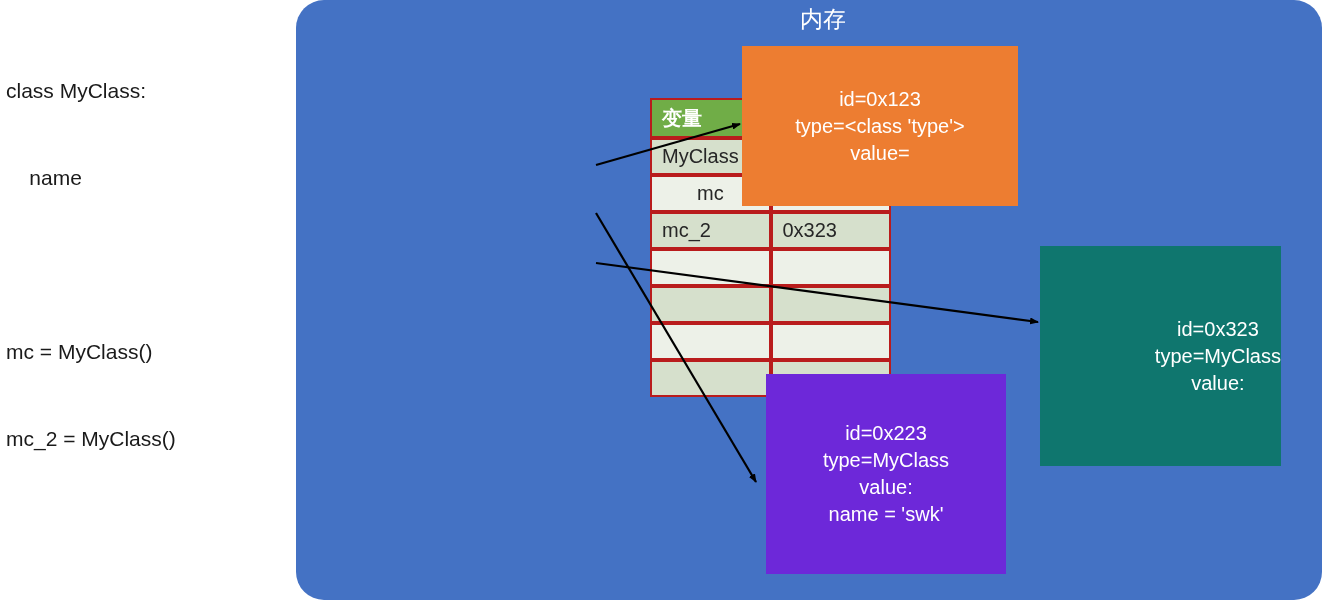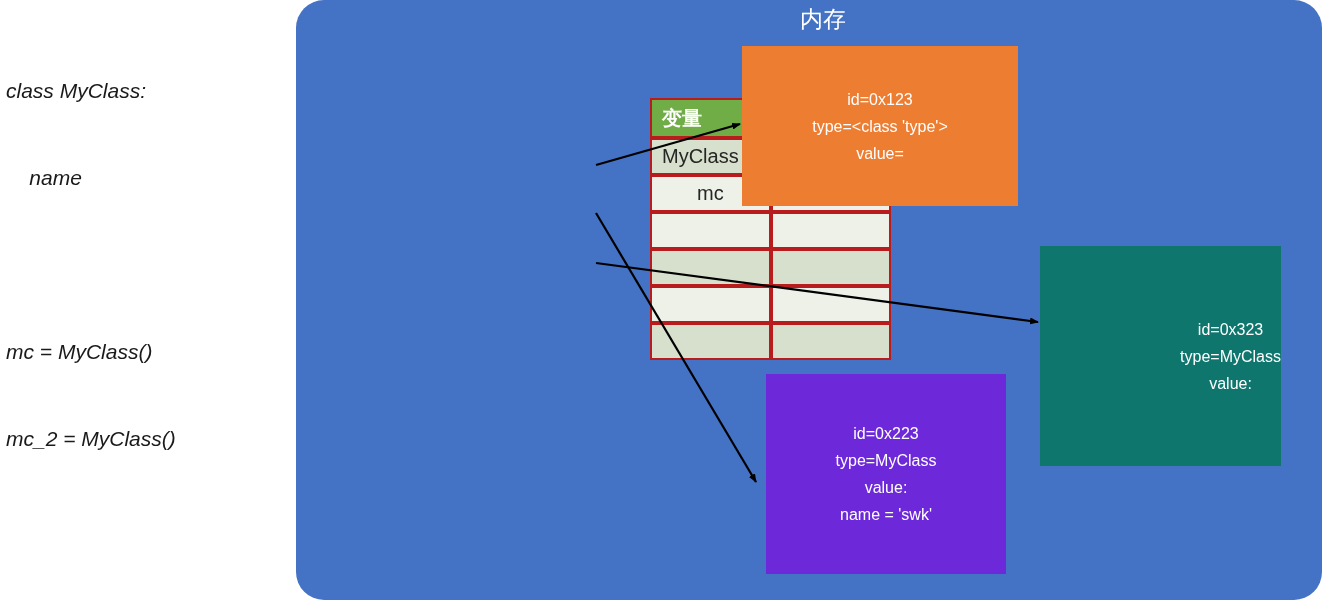--- a/index.html
+++ b/index.html
@@ -19,21 +19,20 @@
   }
 
   
   #code-pane {
     position: absolute;
     left: 0;
     top: 0;
     width: 296px;
     height: 600px;
     background: #ffffff;
-    font-style: italic;
   }
   #code-block {
     position: absolute;
     left: 6px;
     top: 18px;
     font-size: 21px;
     line-height: 29px;
     color: #1a1a1a;
     white-space: pre;
   }
@@ -102,21 +101,21 @@
   #variable-table tbody tr.row-odd  td { background: #EDF1E8; padding-left: 45px; }
 
   
   .mem-box {
     position: absolute;
     display: flex;
     align-items: center;
     justify-content: center;
     text-align: center;
     color: #ffffff;
-    font-size: 16px;
+    font-size: 20px;
     line-height: 27px;
     box-sizing: border-box;
   }
   .mem-box .mem-lines { white-space: pre-line; }
   #mem-box-type {
     left: 446px;  
     top: 46px;
     width: 276px;
     height: 160px;
     background: #ED7D31;
@@ -177,20 +176,24 @@
       </thead>
       <tbody>
         <tr class="row-even">
           <td class="col-name">MyClass</td>
           <td class="col-value">0x123</td>
         </tr>
         <tr class="row-odd">
           <td class="col-name">mc</td>
           <td class="col-value">0x223</td>
         </tr>
+        <tr class="row-even">
+          <td class="col-name">mc_2</td>
+          <td class="col-value">0x323</td>
+        </tr>
         <tr class="row-odd">
           <td class="col-name"></td>
           <td class="col-value"></td>
         </tr>
         <tr class="row-even">
           <td class="col-name"></td>
           <td class="col-value"></td>
         </tr>
         <tr class="row-odd">
           <td class="col-name"></td>

